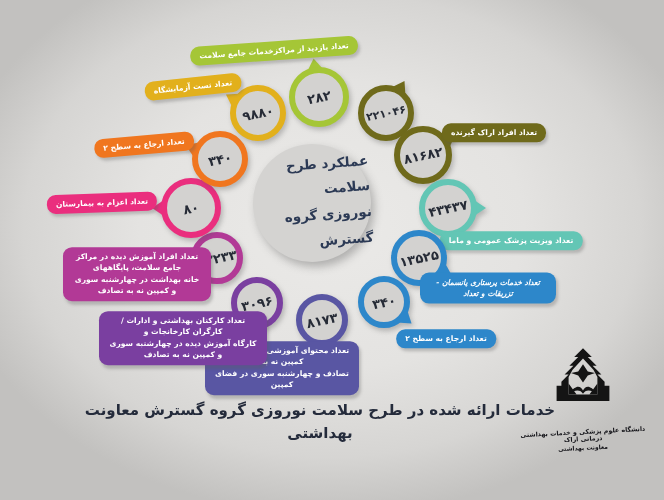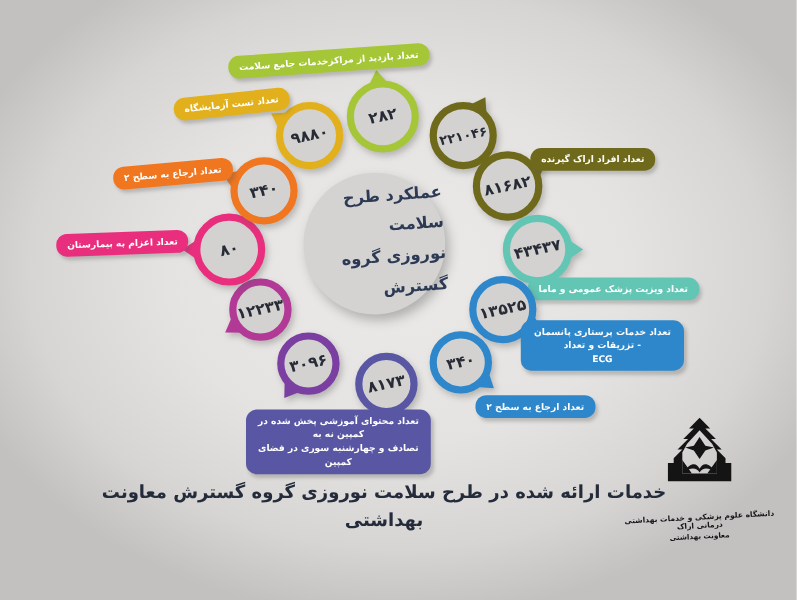--- a/index.html
+++ b/index.html
@@ -101,23 +101,22 @@
       </svg><div class="bubble-value" style="font-size:13px">۴۳۴۳۷</div></div>
     <div class="banner" style="left: 511px; top: 209px; background: rgb(99, 198, 181); transform: translate(-50%, -50%) rotate(0deg); white-space: nowrap; margin-top: 32px;">
       <div>تعداد ویزیت پزشک عمومی و ماما</div>
     </div>
     <div class="bubble" style="left: 378px; top: 217px; width: 82px; height: 82px;"><svg width="82" height="82">
         <g transform="translate(41 41) rotate(118)">
           <polygon points="0,-37 -14,-16 14,-16" fill="#2d87ca"></polygon>
         </g>
         <circle cx="41" cy="41" r="25" fill="#d3d2d0" stroke="#2d87ca" stroke-width="6"></circle>
       </svg><div class="bubble-value" style="font-size:13px">۱۳۵۲۵</div></div>
-    <div class="banner" style="left: 502px; top: 288px; background: rgb(45, 135, 202); transform: translate(-50%, -50%) rotate(0deg); width: 118px;">
+    <div class="banner" style="left: 488px; top: 288px; background: rgb(45, 135, 202); transform: translate(-50%, -50%) rotate(0deg); width: 118px; font-style: italic;">
       <div>تعداد خدمات پرستاری پانسمان - تزریقات و تعداد</div>
-      <div>ECG</div>
     </div>
     <div class="bubble" style="left: 345px; top: 263px; width: 78px; height: 78px;"><svg width="78" height="78">
         <g transform="translate(39 39) rotate(128)">
           <polygon points="0,-35 -14,-14 14,-14" fill="#2d87ca"></polygon>
         </g>
         <circle cx="39" cy="39" r="23" fill="#d3d2d0" stroke="#2d87ca" stroke-width="6"></circle>
       </svg><div class="bubble-value" style="font-size:13px">۳۴۰</div></div>
     <div class="banner" style="left: 446px; top: 339px; background: rgb(45, 135, 202); transform: translate(-50%, -50%) rotate(0deg); white-space: nowrap;">
       <div>تعداد ارجاع به سطح ۲</div>
     </div>
@@ -130,26 +129,34 @@
     <div class="banner" style="left: 282px; top: 368px; background: rgb(89, 86, 163); transform: translate(-50%, -50%) rotate(0deg); width: 136px;">
       <div>تعداد محتوای آموزشی پخش شده در کمپین نه به</div>
       <div>تصادف و چهارشنبه سوری در فضای کمپین</div>
     </div>
     <div class="bubble" style="left: 218px; top: 264px; width: 78px; height: 78px;"><svg width="78" height="78">
         <g transform="translate(39 39) rotate(215)">
           <polygon points="0,-35 -14,-14 14,-14" fill="#7a3fa0"></polygon>
         </g>
         <circle cx="39" cy="39" r="23" fill="#d3d2d0" stroke="#7a3fa0" stroke-width="6"></circle>
       </svg><div class="bubble-value" style="font-size:13px">۳۰۹۶</div></div>
+    <div class="banner" style="left: 183px; top: 338px; background: rgb(122, 63, 160); transform: translate(-50%, -50%) rotate(0deg); width: 150px;">
+      <div>تعداد کارکنان بهداشتی و ادارات / کارگران کارخانجات و</div>
+      <div>کارگاه آموزش دیده در چهارشنبه سوری و کمپین نه به تصادف</div>
+    </div>
     <div class="bubble" style="left: 178px; top: 219px; width: 78px; height: 78px;"><svg width="78" height="78">
         <g transform="translate(39 39) rotate(237)">
           <polygon points="0,-35 -14,-14 14,-14" fill="#b23996"></polygon>
         </g>
         <circle cx="39" cy="39" r="23" fill="#d3d2d0" stroke="#b23996" stroke-width="6"></circle>
       </svg><div class="bubble-value" style="font-size:13px">۱۲۲۳۳</div></div>
+    <div class="banner" style="left: 137px; top: 274px; background: rgb(178, 57, 150); transform: translate(-50%, -50%) rotate(0deg); width: 130px;">
+      <div>تعداد افراد آموزش دیده در مراکز جامع سلامت، پایگاههای</div>
+      <div>خانه بهداشت در چهارشنبه سوری و کمپین نه به تصادف</div>
+    </div>
     <div class="bubble" style="left: 148px; top: 165px; width: 86px; height: 86px;"><svg width="86" height="86">
         <g transform="translate(43 43) rotate(270)">
           <polygon points="0,-39 -14,-18 14,-18" fill="#ea2e7e"></polygon>
         </g>
         <circle cx="43" cy="43" r="27" fill="#d3d2d0" stroke="#ea2e7e" stroke-width="6"></circle>
       </svg><div class="bubble-value" style="font-size:13px">۸۰</div></div>
     <div class="banner" style="left: 102px; top: 203px; background: rgb(234, 46, 126); transform: translate(-50%, -50%) rotate(-2deg); white-space: nowrap;">
       <div>تعداد اعزام به بیمارستان</div>
     </div>
     <div class="bubble" style="left: 179px; top: 118px; width: 82px; height: 82px;"><svg width="82" height="82">

